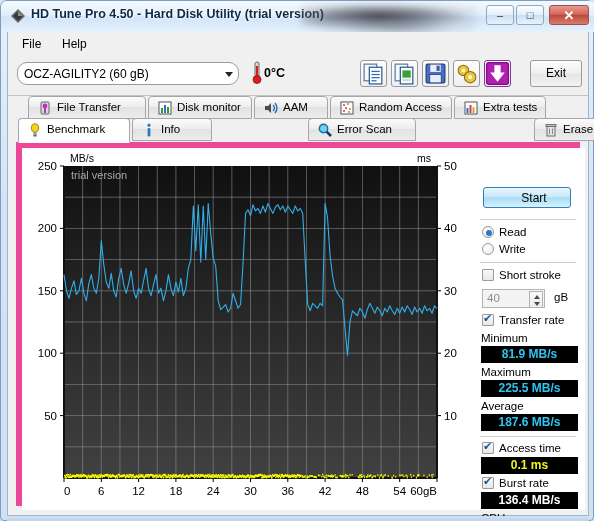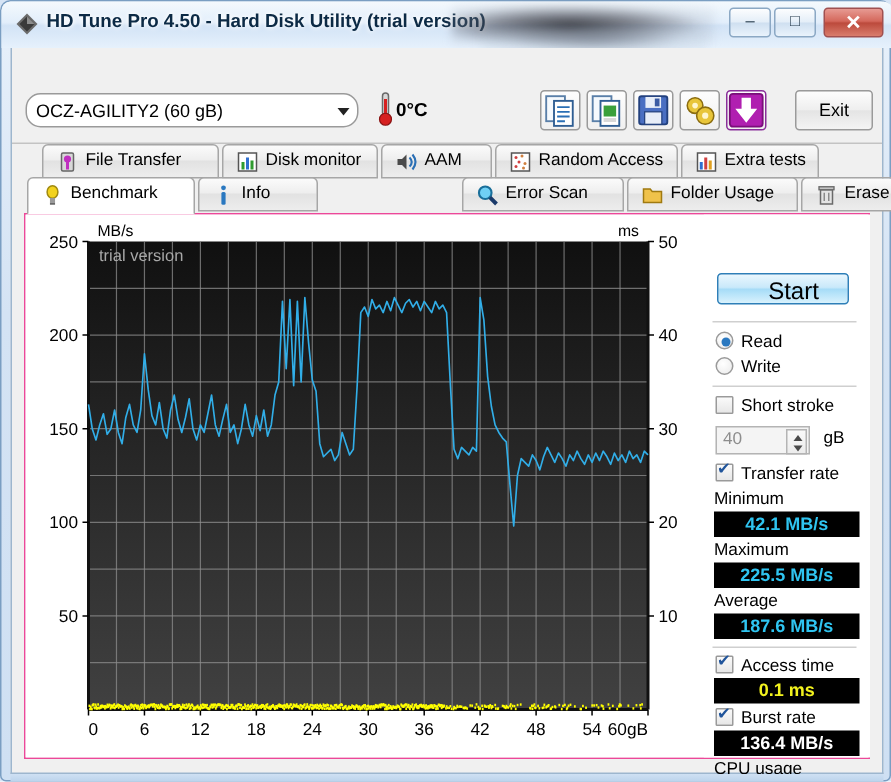--- a/index.html
+++ b/index.html
@@ -177,21 +177,21 @@
     position: absolute; top: 4px;
     font-size: 11.5px; color: #000; white-space: nowrap;
   }
   .tab-icon { position: absolute; top: 3px; width: 16px; height: 16px; }
 
   
   #content {
     position: absolute; left: 8px; top: 110px;
     width: 564px; height: 364px;
     background: #ffffff;
-    border: 1px solid #ec4899;
+    border: 6px solid #ec4899;
   }
 
   
   #chart-wrap {
     position: absolute; left: 0; top: 0;
     width: 452px; height: 362px;
   }
   #chart-svg { position: absolute; left: 0; top: 0; }
 
   
@@ -202,21 +202,21 @@
   }
   #start-button {
     position: absolute; left: 9px; top: 39px;
     width: 88px; height: 21px;
     border: 1px solid #2e7fb8;
     border-radius: 3px;
     background: linear-gradient(180deg,#eaf7fe 0%,#c9e9fa 45%,#a6dcf7 52%,#d9f2fd 100%);
   }
   #start-button span {
     position: absolute; left: 0; right: 0; top: 3px;
-    text-align: center; font-size: 16px; color: #000; margin-left: 14px;
+    text-align: center; font-size: 12px; color: #000; margin-left: 14px;
   }
   .hr { position: absolute; left: 6px; width: 96px; height: 1px; background: #cfcfcf; }
   .radio-row, .check-row {
     position: absolute; left: 8px;
     font-size: 11.5px; color: #000;
     white-space: nowrap;
   }
   .radio-mark {
     display: inline-block; width: 12px; height: 12px;
     border: 1px solid #9a9a9a; border-radius: 50%;
@@ -303,20 +303,28 @@
     <div class="winbtn" id="btn-max">
       <span>□</span>
     </div>
     <div class="winbtn" id="btn-close">
       <span>✕</span>
     </div>
   </div>
 
   <div id="client">
 
+    <div id="menubar">
+      <div class="menu-item" id="menu-file">
+        <span>File</span>
+      </div>
+      <div class="menu-item" id="menu-help">
+        <span>Help</span>
+      </div>
+    </div>
 
     <div id="toolbar">
       <div id="drive-select">
         <div id="drive-select-text">OCZ-AGILITY2 (60 gB)</div>
         <div id="drive-arrow"></div>
       </div>
 
       <svg id="temp-icon" viewBox="0 0 12 24">
         <rect x="4" y="1" width="4" height="15" rx="2" fill="#d8d8d8" stroke="#6a6a6a" stroke-width="1"></rect>
         <rect x="5" y="5" width="2" height="12" fill="#d62020"></rect>
@@ -441,26 +449,20 @@
             <rect x="6.6" y="6" width="2.8" height="8.5" rx="1" fill="#2a78c0"></rect>
           </svg>
           <div class="tab-label" style="left: 28px;">Info</div>
         </div>
         <div class="tab" style="left: 300px; width: 108px;">
           <svg viewBox="0 0 16 16" class="tab-icon" style="left: 8px;">
             <circle cx="6.5" cy="6.5" r="4.2" fill="#6fd0f5" stroke="#1a6f9a" stroke-width="1.4"></circle>
             <line x1="9.6" y1="9.6" x2="14" y2="14" stroke="#1a3a6a" stroke-width="2.6"></line>
           </svg>
           <div class="tab-label" style="left: 28px;">Error Scan</div>
-        </div>
-        <div class="tab" style="left: 410px; width: 114px;">
-          <svg viewBox="0 0 16 16" class="tab-icon" style="left: 8px;">
-            <path d="M2 4 h4.5 l1.3 1.6 H14 V13 H2 Z" fill="#f0c24a" stroke="#a07a10" stroke-width="1"></path>
-          </svg>
-          <div class="tab-label" style="left: 28px;">Folder Usage</div>
         </div>
         <div class="tab" style="left: 526px; width: 68px;">
           <svg viewBox="0 0 16 16" class="tab-icon" style="left: 8px;">
             <rect x="4" y="4.5" width="8" height="9.5" fill="#e4e4e4" stroke="#6a6a6a" stroke-width="1"></rect>
             <rect x="3" y="2.5" width="10" height="2" fill="#c4c4c4" stroke="#6a6a6a" stroke-width="0.9"></rect>
             <line x1="6.5" y1="6.5" x2="6.5" y2="12" stroke="#8a8a8a"></line>
             <line x1="9.5" y1="6.5" x2="9.5" y2="12" stroke="#8a8a8a"></line>
           </svg>
           <div class="tab-label" style="left: 28px;">Erase</div>
         </div>
@@ -1278,21 +1280,21 @@
           </div>
         </div>
         <div id="spin-unit" style="top:143px;">gB</div>
 
         <div class="check-row" style="top:166px;">
           <span class="check-mark on"></span><span>Transfer rate</span>
         </div>
 
         <div class="stat-label" style="top:184px;">Minimum</div>
         <div class="stat-value-box v-cyan" style="top:198px;">
-          <span>42.1 MB/s</span>
+          <span>81.9 MB/s</span>
         </div>
 
         <div class="stat-label" style="top:218px;">Maximum</div>
         <div class="stat-value-box v-cyan" style="top:232px;">
           <span>225.5 MB/s</span>
         </div>
 
         <div class="stat-label" style="top:252px;">Average</div>
         <div class="stat-value-box v-cyan" style="top:266px;">
           <span>187.6 MB/s</span>

